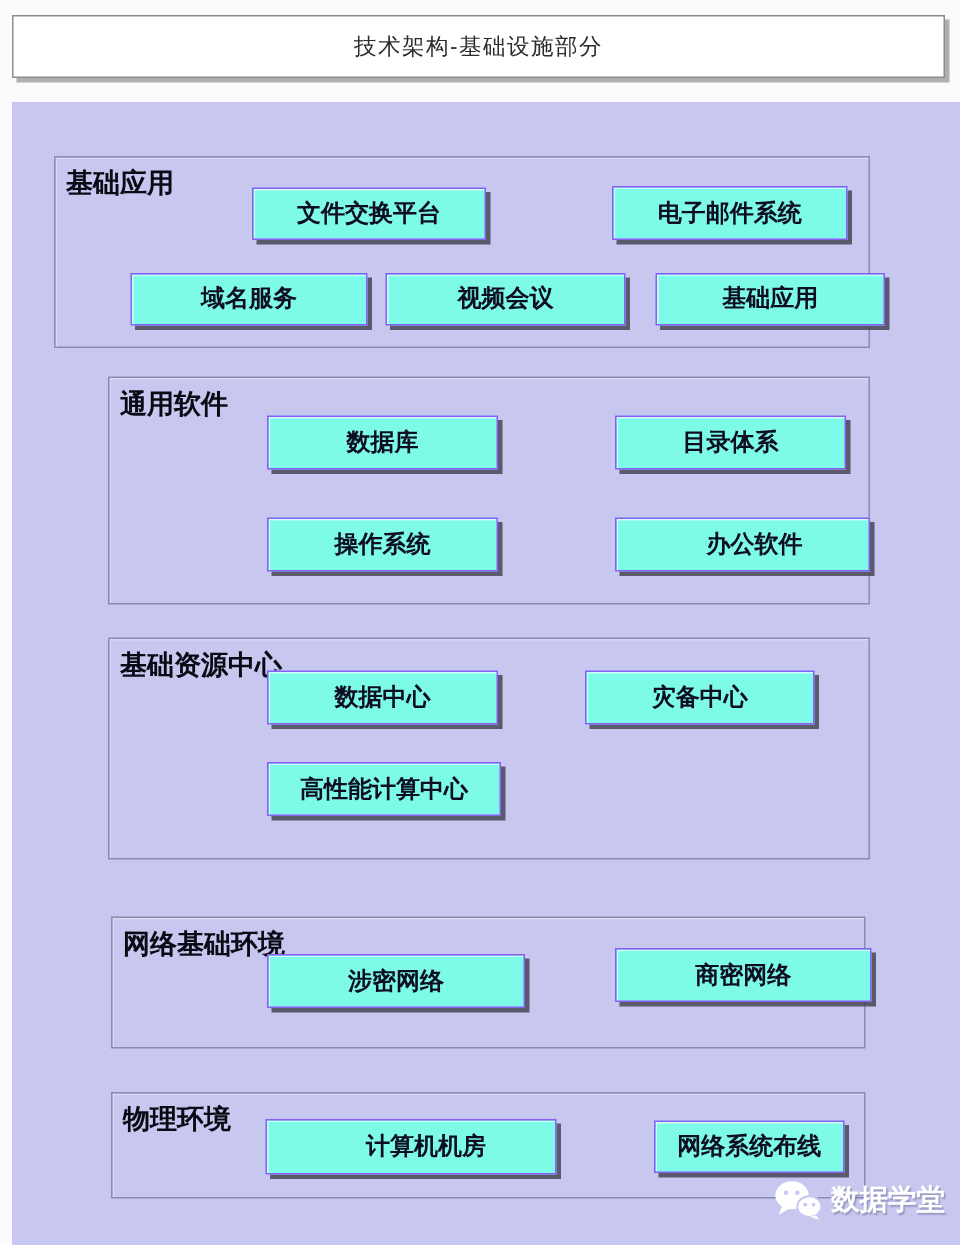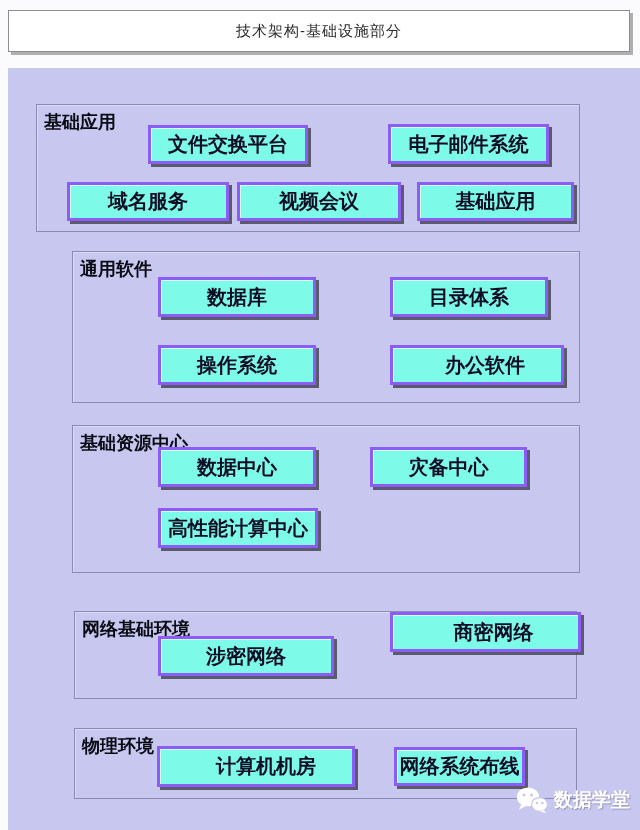--- a/index.html
+++ b/index.html
@@ -42,29 +42,30 @@
     position: absolute;
     left: 7px; top: 5px;
     font-size: 18px;
     font-weight: bold;
     color: #0a0a14;
     white-space: nowrap;
   }
   .node {
     position: absolute;
     background: #7efae9;
-    border: 3px solid #8b5cf6;
+    border: 1px solid #8b5cf6;
     box-shadow: 3px 3px 0 rgba(70,70,85,0.85), inset 1px 1px 0 rgba(255,255,255,0.65);
     display: flex;
     align-items: center;
     justify-content: center;
-    font-size: 20px;
+    font-size: 16px;
     font-weight: bold;
     color: #0d0d26;
     white-space: nowrap;
+    margin-left: 20px;
   }
   .watermark {
     position: absolute;
     left: 516px; top: 786px;
     display: flex;
     align-items: center;
     gap: 6px;
   }
   .watermark-text {
     font-size: 19px;
@@ -107,27 +108,27 @@
     <span class="section-label">基础资源中心</span>
   </div>
   <div class="node" style="left:158px; top:447px; width:152px; height:34px;">数据中心</div>
   <div class="node" style="left:370px; top:447px; width:151px; height:34px;">灾备中心</div>
   <div class="node" style="left:158px; top:508px; width:154px; height:34px;">高性能计算中心</div>
 
   <div class="section" style="left:74px; top:611px; width:501px; height:86px;">
     <span class="section-label">网络基础环境</span>
   </div>
   <div class="node" style="left:158px; top:636px; width:170px; height:34px;">涉密网络</div>
-  <div class="node" style="left:390px; top:612px; width:169px; height:34px;padding-left:16px;">商密网络</div>
+  <div class="node" style="left:390px; top:632px; width:169px; height:34px;">商密网络</div>
 
   <div class="section" style="left:74px; top:728px; width:501px; height:69px;">
     <span class="section-label">物理环境</span>
   </div>
   <div class="node" style="left:157px; top:746px; width:172px; height:35px;padding-left:20px;">计算机机房</div>
-  <div class="node" style="left:394px; top:747px; width:125px; height:33px;font-family:Liberation Mono, monospace;">网络系统布线</div>
+  <div class="node" style="left:416px; top:747px; width:125px; height:33px;font-family:Liberation Mono, monospace;">网络系统布线</div>
 
   <div class="watermark">
     <svg class="wechat-icon" viewBox="0 0 36 30">
       <ellipse cx="13.5" cy="11.5" rx="12.5" ry="10.5" fill="#ffffff"></ellipse>
       <polygon points="6,19.5 3.5,26 12.5,21" fill="#ffffff"></polygon>
       <circle cx="9" cy="9.5" r="1.7" fill="#c7c7ef"></circle>
       <circle cx="17.5" cy="9.5" r="1.7" fill="#c7c7ef"></circle>
       <ellipse cx="26.5" cy="20" rx="9" ry="7.8" fill="#ffffff" stroke="#c7c7ef" stroke-width="1.4"></ellipse>
       <polygon points="31.5,26.5 34,30 27,27.6" fill="#ffffff"></polygon>
       <circle cx="23.5" cy="18.5" r="1.4" fill="#c7c7ef"></circle>

